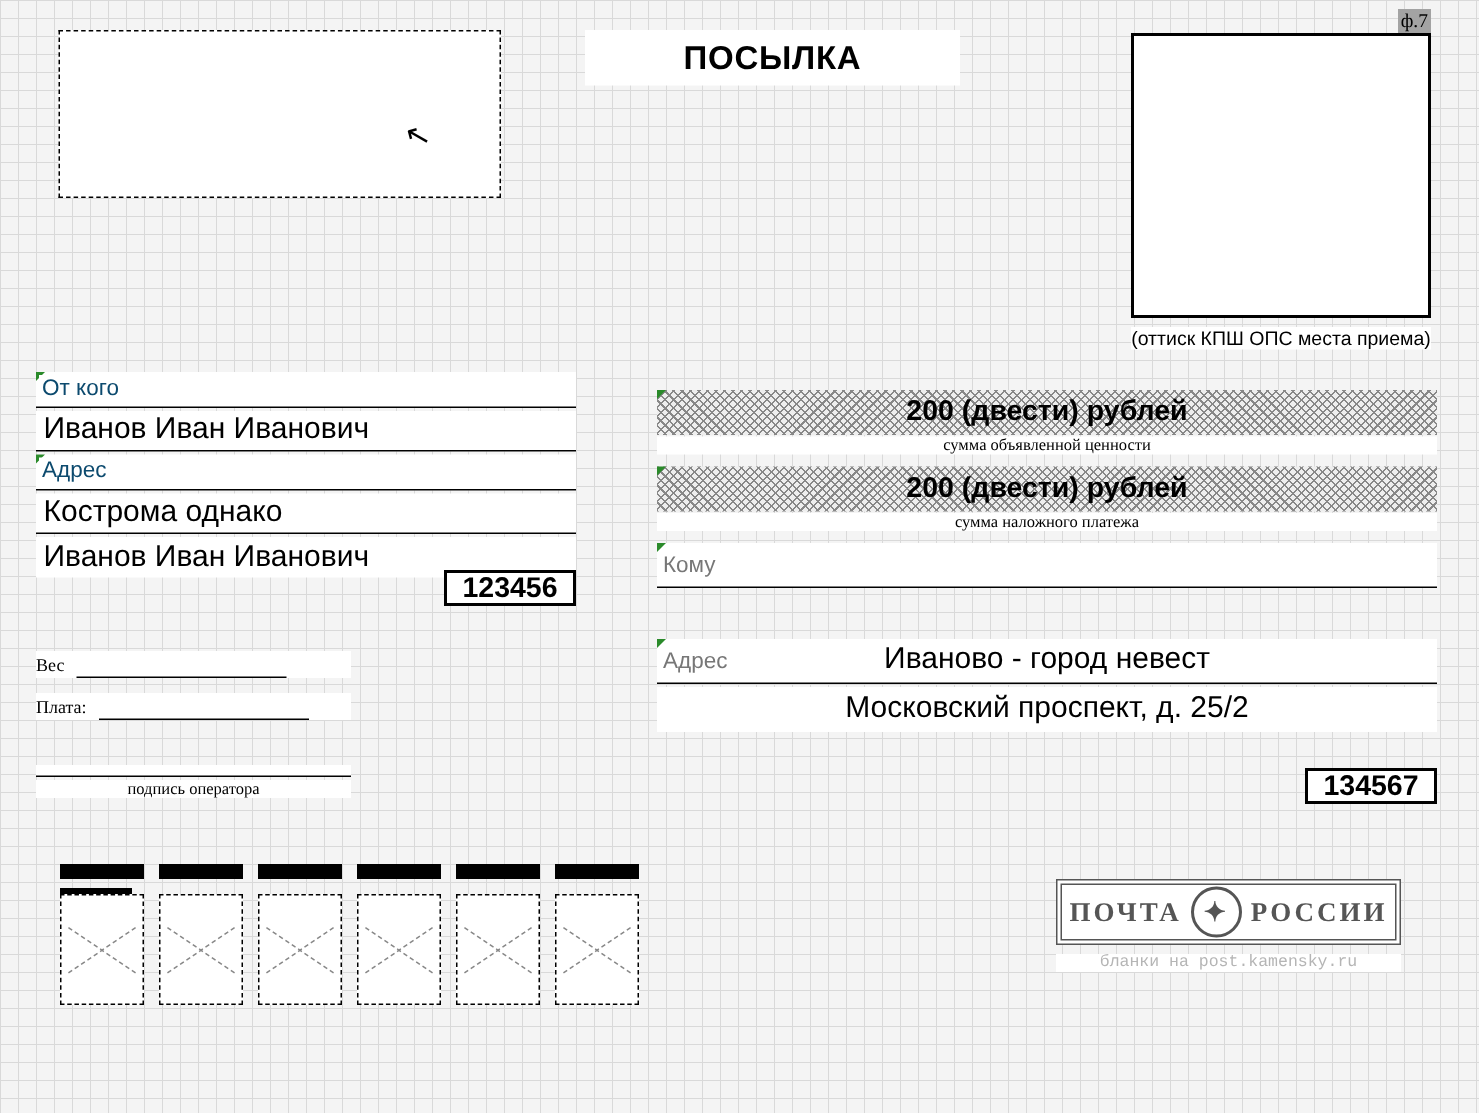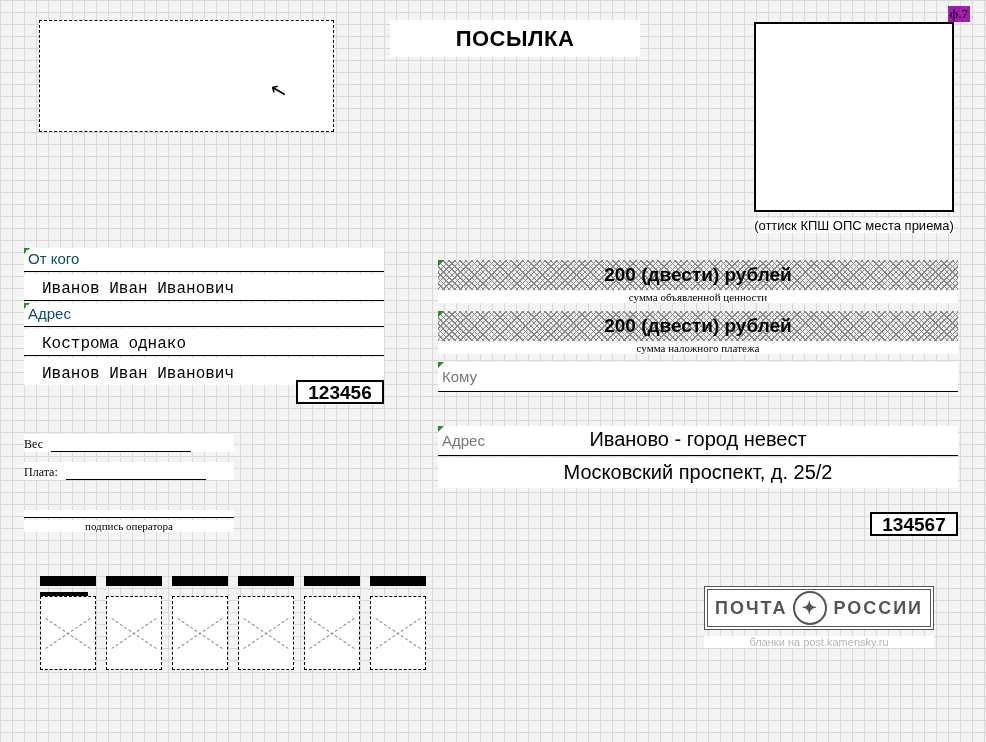--- a/index.html
+++ b/index.html
@@ -34,23 +34,23 @@
     font-family: Arial, sans-serif;
     font-weight: bold;
     font-size: 22px;
     letter-spacing: 0.5px;
     padding: 6px 0 5px;
   }
 
   
   .form-code {
     position: absolute;
-    right: 16px; top: 6px;
+    right: 32px; top: 6px;
     font-size: 13px;
-    background: #a21caf;
+    background: #a3a3a3;
     padding: 0 2px;
   }
 
   
   .stamp-box {
     position: absolute;
     right: 32px; top: 22px;
     width: 200px; height: 190px;
     border: 2px solid #000;
     background: #fff;
@@ -83,23 +83,23 @@
     left: 2px; top: 2px;
     font-size: 15px;
     font-family: Arial, sans-serif;
     color: #000;
     background: #fff;
     padding: 0 2px;
   }
   .field-line .lbl.grey { color: #0c4a6e; }
   .field-line .val {
     position: absolute;
-    left: 18px; bottom: 2px;
-    font-size: 16px;
-    font-family: Liberation Mono, monospace;
+    left: 5px; bottom: 2px;
+    font-size: 20px;
+    font-family: Liberation Sans, sans-serif;
   }
   .index-box {
     position: absolute;
     left: 296px; top: 380px;
     width: 88px; height: 24px;
     border: 2px solid #000;
     background: #fff;
     text-align: center;
     font-family: Arial, sans-serif;
     font-weight: bold;
@@ -266,21 +266,21 @@
     position: absolute;
     right: 52px; top: 586px;
     width: 230px; height: 44px;
     border: 4px double #555;
     background: #fff;
     display: flex;
     align-items: center;
     justify-content: center;
     gap: 6px;
     color: #555;
-    font-family: Liberation Sans, sans-serif;
+    font-family: Liberation Serif, serif;
     font-weight: bold;
     letter-spacing: 2px;
     font-size: 18px;
   }
   .pochta-emblem {
     width: 34px; height: 34px;
     border: 2px solid #555;
     border-radius: 50%;
     display: flex;
     align-items: center;
@@ -288,21 +288,21 @@
     font-size: 18px;
     font-weight: bold;
   }
   .credit {
     position: absolute;
     right: 52px; top: 636px;
     width: 230px;
     text-align: center;
     font-size: 11px;
     color: #b5b5b5;
-    font-family: Liberation Sans, sans-serif;
+    font-family: Liberation Mono, monospace;
     background: #fff;
   }
 
   
   .tick::before {
     content: "";
     position: absolute;
     left: 0; top: 0;
     border-left: 6px solid #2a8a2a;
     border-bottom: 6px solid transparent;

